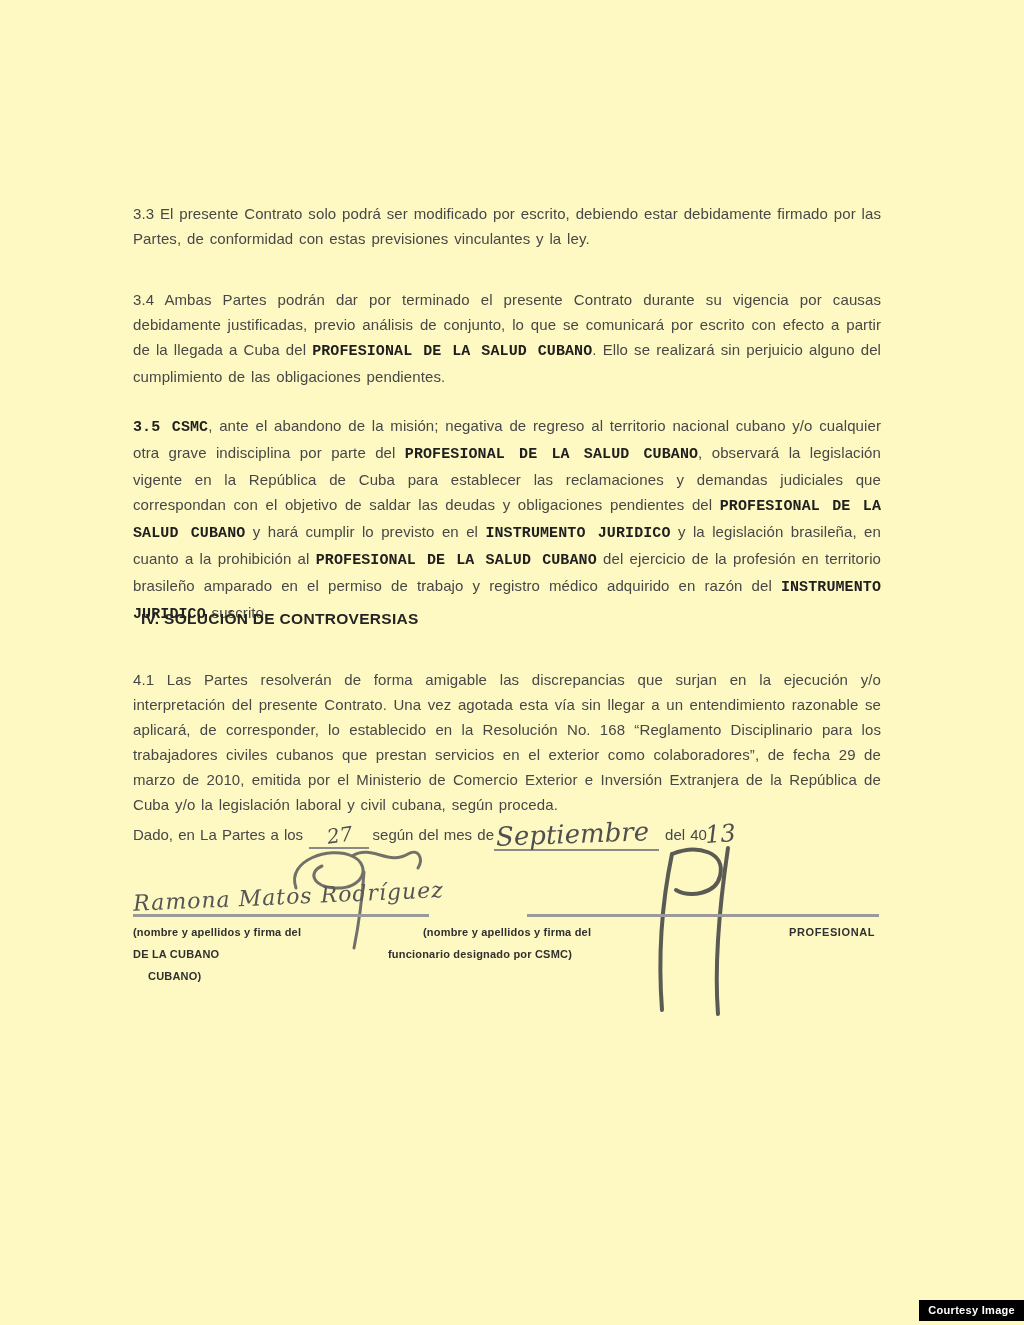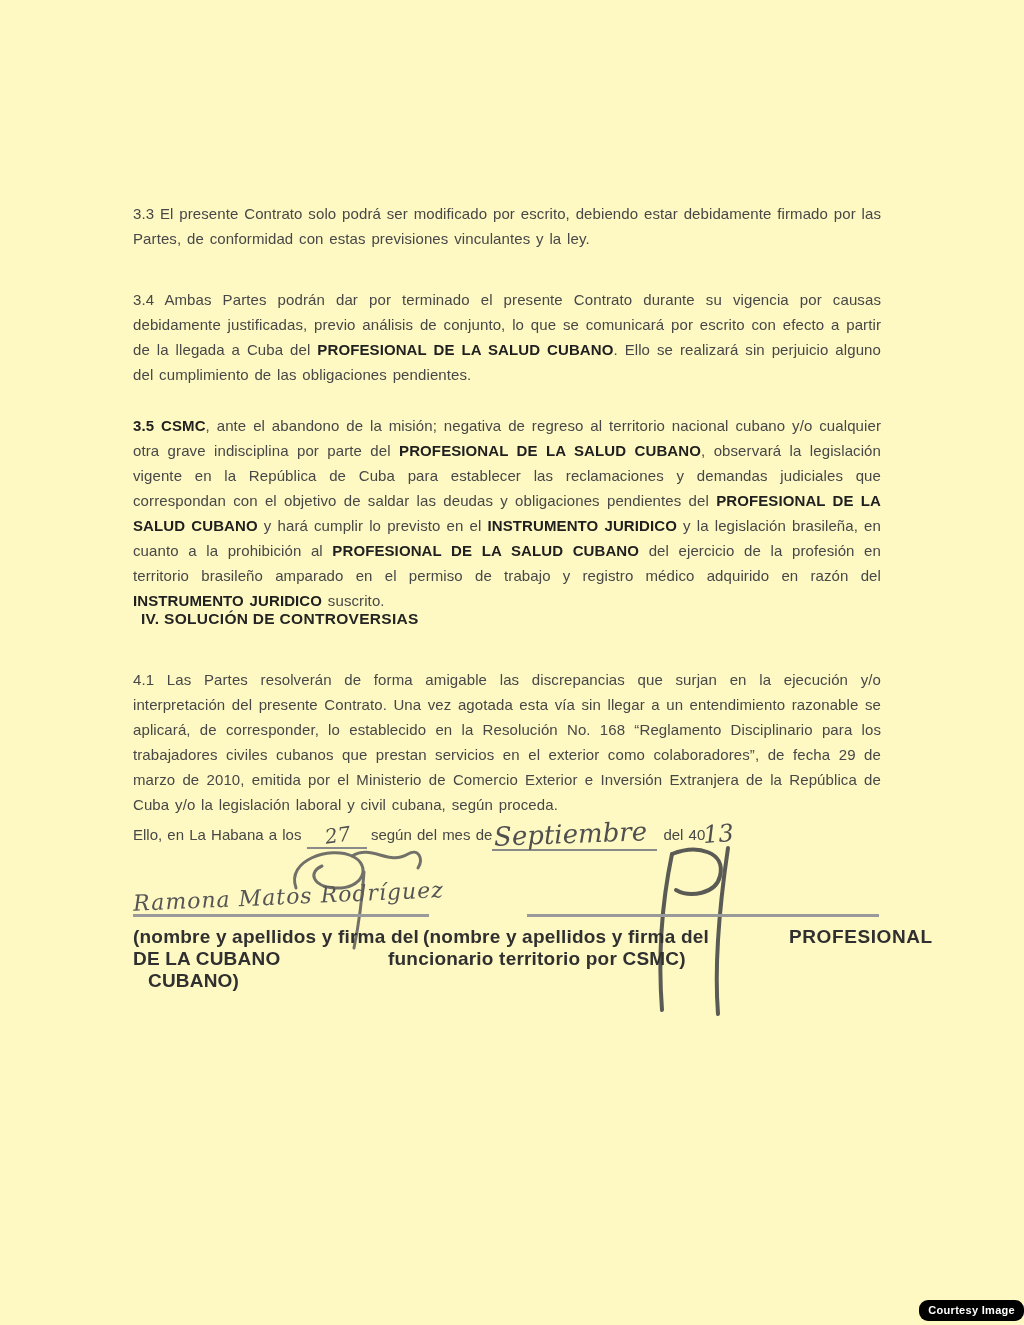--- a/index.html
+++ b/index.html
@@ -13,21 +13,21 @@
   .scan{ filter: blur(0.35px); }
   .para{
     position:absolute;
     left:133px;width:748px;
     font-size:15px;line-height:25px;
     text-align:justify;
     color:#474747;
     letter-spacing:.1px;
     word-spacing:1.5px;
   }
-  .para b{color:#1f1f1f;font-weight:bold;}
+  .para b{color:#1f1f1f;font-weight:bold;font-family:Liberation Mono, monospace;}
   .heading{
     position:absolute;left:141px;
     font-size:15.5px;font-weight:bold;color:#242424;
     letter-spacing:.3px;
   }
   
   .dateline{
     position:absolute;left:133px;top:816px;width:760px;
     display:flex;align-items:baseline;
     font-size:15px;color:#474747;word-spacing:1px;
@@ -60,50 +60,49 @@
     font-size:22px;color:#555;
     transform:rotate(-2.5deg);
     white-space:nowrap;
     letter-spacing:1px;
   }
   .flourish{position:absolute;}
   .flourish.left{left:268px;top:842px;}
   .flourish.right{left:628px;top:842px;}
   .cap{
     position:absolute;
-    font-size:19px;font-weight:bold;color:#303030;
+    font-size:11px;font-weight:bold;color:#303030;
     white-space:nowrap;letter-spacing:.2px;
   }
   .badge{
     position:absolute;right:0;bottom:4px;
     background:#000;color:#fff;
     font-size:11px;font-weight:bold;
     padding:4px 9px 5px 9px;
     letter-spacing:.3px;
-    border-radius:9px;
   }
 </style>
 </head>
 <body>
 
 <div class="sheet">
   <div class="scan">
 
     <p class="para" style="top:186px"><span>3.3 El presente Contrato solo podrá ser modificado por escrito, debiendo estar debidamente firmado por las Partes, de conformidad con estas previsiones vinculantes y la ley.</span></p>
 
     <p class="para" style="top:272px"><span>3.4 Ambas Partes podrán dar por terminado el presente Contrato durante su vigencia por causas debidamente justificadas, previo análisis de conjunto, lo que se comunicará por escrito con efecto a partir de la llegada a Cuba del </span><b>PROFESIONAL DE LA SALUD CUBANO</b><span>. Ello se realizará sin perjuicio alguno del cumplimiento de las obligaciones pendientes.</span></p>
 
     <p class="para" style="top:398px"><b>3.5 CSMC</b><span>, ante el abandono de la misión; negativa de regreso al territorio nacional cubano y/o cualquier otra grave indisciplina por parte del </span><b>PROFESIONAL DE LA SALUD CUBANO</b><span>, observará la legislación vigente en la República de Cuba para establecer las reclamaciones y demandas judiciales que correspondan con el objetivo de saldar las deudas y obligaciones pendientes del </span><b>PROFESIONAL DE LA SALUD CUBANO</b><span> y hará cumplir lo previsto en el </span><b>INSTRUMENTO JURIDICO</b><span> y la legislación brasileña, en cuanto a la prohibición al </span><b>PROFESIONAL DE LA SALUD CUBANO</b><span> del ejercicio de la profesión en territorio brasileño amparado en el permiso de trabajo y registro médico adquirido en razón del </span><b>INSTRUMENTO JURIDICO</b><span> suscrito.</span></p>
 
     <div class="heading" style="top:610px">IV. SOLUCIÓN DE CONTROVERSIAS</div>
 
     <p class="para" style="top:652px"><span>4.1 Las Partes resolverán de forma amigable las discrepancias que surjan en la ejecución y/o interpretación del presente Contrato. Una vez agotada esta vía sin llegar a un entendimiento razonable se aplicará, de corresponder, lo establecido en la Resolución No. 168 “Reglamento Disciplinario para los trabajadores civiles cubanos que prestan servicios en el exterior como colaboradores”, de fecha 29 de marzo de 2010, emitida por el Ministerio de Comercio Exterior e Inversión Extranjera de la República de Cuba y/o la legislación laboral y civil cubana, según proceda.</span></p>
 
     <div class="dateline">
-      <span>Ello, en La Habana a los</span>
+      <span>Dado, en La Partes a los</span>
       <span class="hand hand-day"><span class="ink">27</span></span>
       <span>según del mes de</span>
       <span class="hand hand-month"><span class="ink">Septiembre</span></span>
       <span>del 40</span>
       <span class="hand hand-year">13</span>
     </div>
 
     <div class="sig-name hand">Ramona Matos Rodríguez</div>
 
     <svg class="flourish left" width="180" height="110" viewBox="0 0 180 110">
@@ -122,19 +121,19 @@
       </g>
     </svg>
 
     <div class="sigline left"></div>
     <div class="sigline right"></div>
 
     <div class="cap" style="left:133px;top:926px">(nombre y apellidos y firma del</div>
     <div class="cap" style="left:423px;top:926px">(nombre y apellidos y firma del</div>
     <div class="cap" style="left:789px;top:926px;letter-spacing:.6px">PROFESIONAL</div>
     <div class="cap" style="left:133px;top:948px">DE LA CUBANO</div>
-    <div class="cap" style="left:388px;top:948px">funcionario territorio por  CSMC)</div>
+    <div class="cap" style="left:388px;top:948px">funcionario designado por  CSMC)</div>
     <div class="cap" style="left:148px;top:970px">CUBANO)</div>
 
   </div>
 
   <div class="badge">Courtesy Image</div>
 </div>
 
 </body></html>

